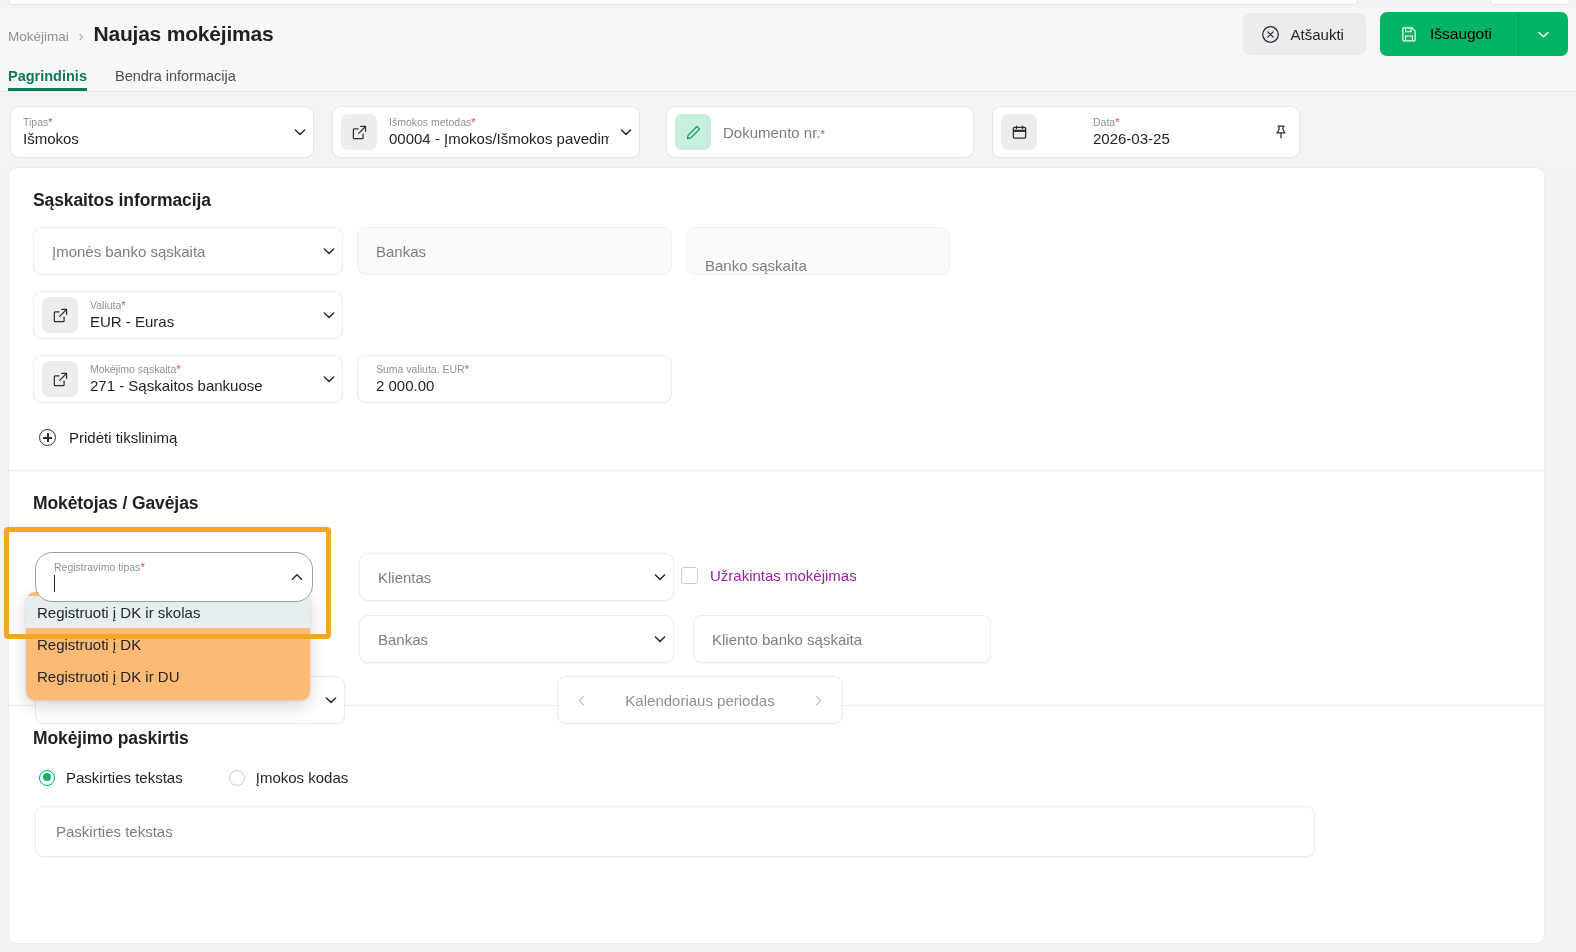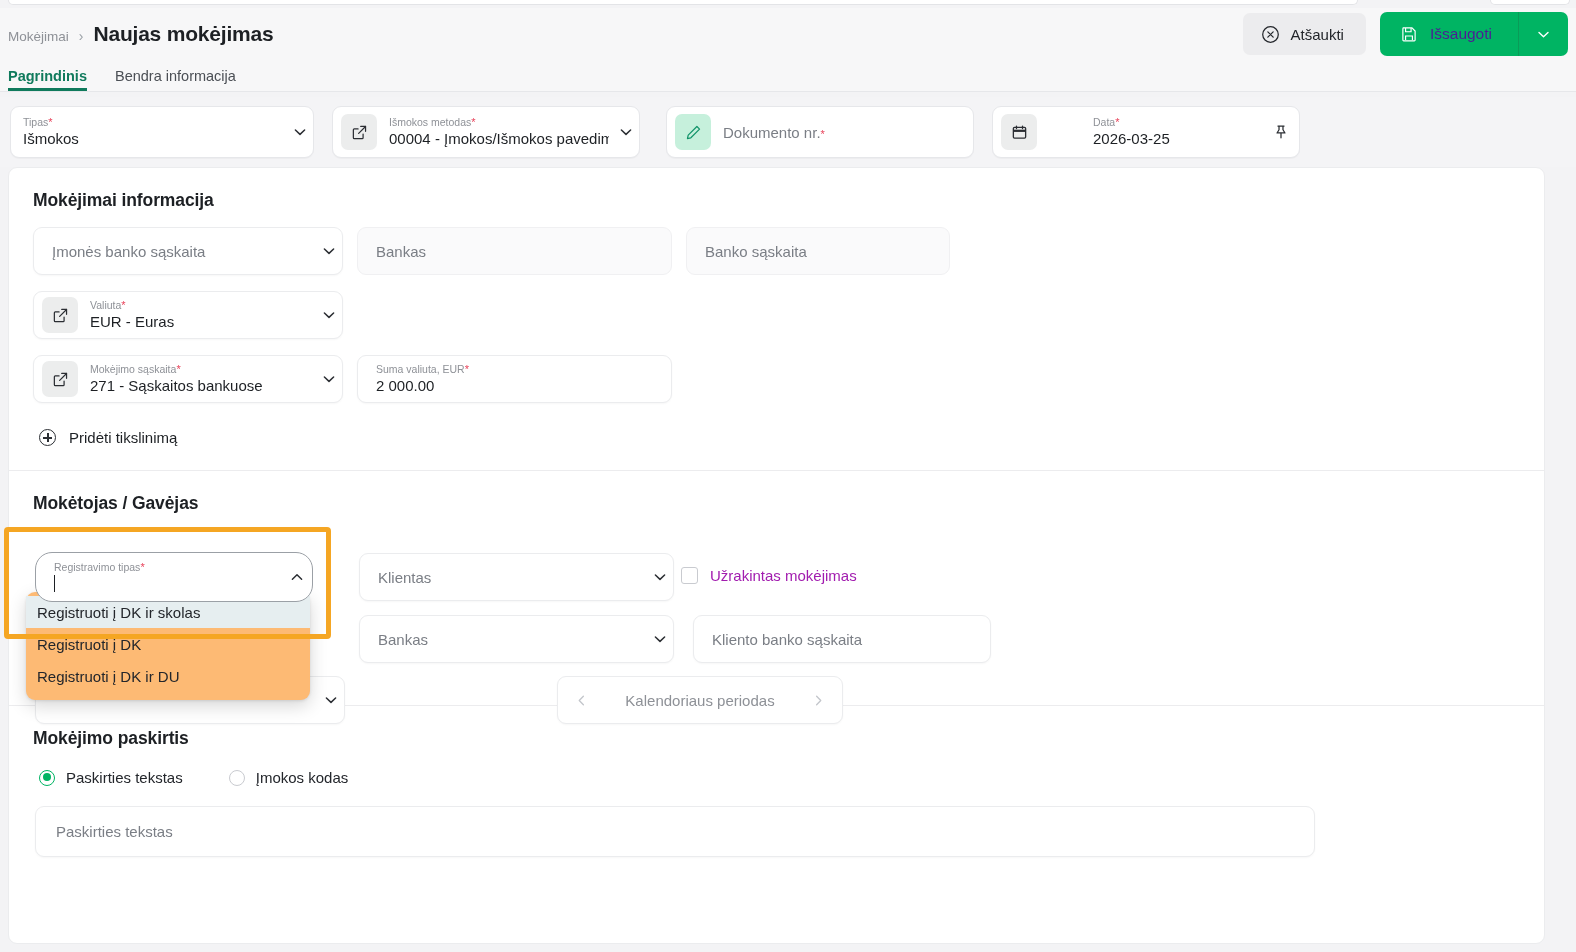--- a/index.html
+++ b/index.html
@@ -34,21 +34,21 @@
     display:flex; align-items:center; gap:11px;
     height:42px; padding:0 22px 0 18px;
     background:#ececee; border:none; border-radius:7px;
     font-size:15px; color:#23262b; cursor:pointer;
     font-family:"Liberation Sans", sans-serif;
   }
   .btn-save-group { display:flex; height:44px; border-radius:7px; overflow:hidden; }
   .btn-save {
     display:flex; align-items:center; gap:12px;
     padding:0 26px 0 20px; background:#00b463; border:none;
-    color:#4c1d95; font-size:15.5px; cursor:pointer;
+    color:#000000; font-size:15.5px; cursor:pointer;
     font-family:"Liberation Sans", sans-serif;
   }
   .btn-save-caret {
     width:50px; background:#00b463; border:none; border-left:1px solid #0a9b58;
     display:flex; align-items:center; justify-content:center; cursor:pointer; color:#fff;
   }
 
   
   .tabs {
     position:absolute; left:0; top:60px; width:1576px; height:32px;
@@ -99,21 +99,21 @@
   .fcell {
     height:48px; border-radius:9px; display:flex; align-items:center; position:relative;
     border:1px solid #ebecee; background:#fff;
     box-shadow:0 1px 2px rgba(0,0,0,.035);
   }
   .fcell.flat { background:#fafafb; box-shadow:none; border-color:#f0f0f2; }
   .fcell .inner { flex:1; min-width:0; padding-left:18px; overflow:hidden; }
   .fcell.has-icon .inner { padding-left:12px; }
   .w310 { width:310px; }
   .w315 { width:315px; }
-  .w308 { width:264px; }
+  .w308 { width:264px;align-items:flex-end; }
 
   .linkrow { display:flex; align-items:center; gap:13px; margin:26px 0 24px 6px; cursor:pointer; }
   .plus-circle {
     width:17px; height:17px; border-radius:50%; border:1.4px solid #2b2e33;
     position:relative; flex:0 0 auto;
   }
   .plus-circle:before, .plus-circle:after {
     content:""; position:absolute; background:#2b2e33;
   }
   .plus-circle:before { left:3.4px; top:7.3px; width:8.2px; height:1.4px; }
@@ -301,21 +301,21 @@
         <svg width="18" height="18" viewBox="0 0 20 20" fill="none">
           <path d="M6.6 3.4h6.8M7.8 3.4v4.1L5.6 11.1h8.8L12.2 7.5V3.4M10 11.1v5.3" stroke="#2b2e33" stroke-width="1.4" stroke-linecap="round" stroke-linejoin="round"></path>
         </svg>
       </div>
     </div>
   </div>
 
   <div class="card">
 
     <div class="section">
-      <div class="section-title">Mokėjimai informacija</div>
+      <div class="section-title">Sąskaitos informacija</div>
 
       <div class="row">
         <div class="fcell w310">
           <div class="inner">
             <div class="fld-ph">Įmonės banko sąskaita</div>
           </div>
           <div class="caret">
             <svg width="16" height="16" viewBox="0 0 16 16" fill="none">
                 <path d="M3.4 6 L8 10.4 L12.6 6" stroke="#2b2e33" stroke-width="1.5" stroke-linecap="round" stroke-linejoin="round"></path>
               </svg>

